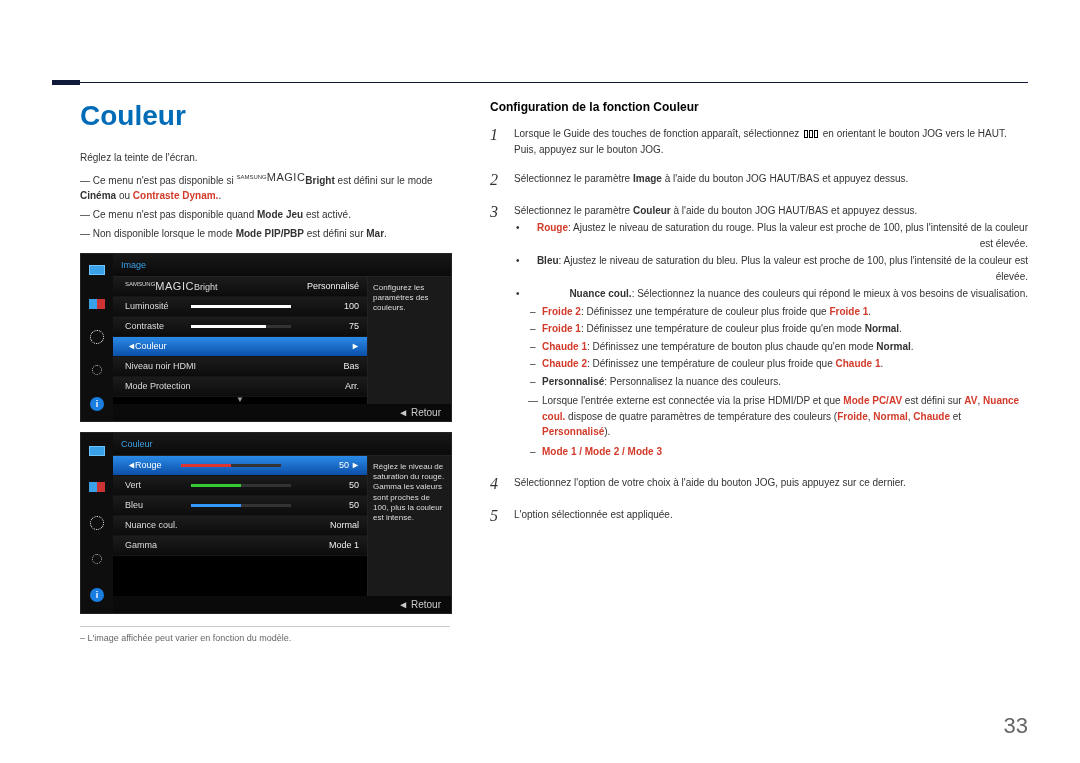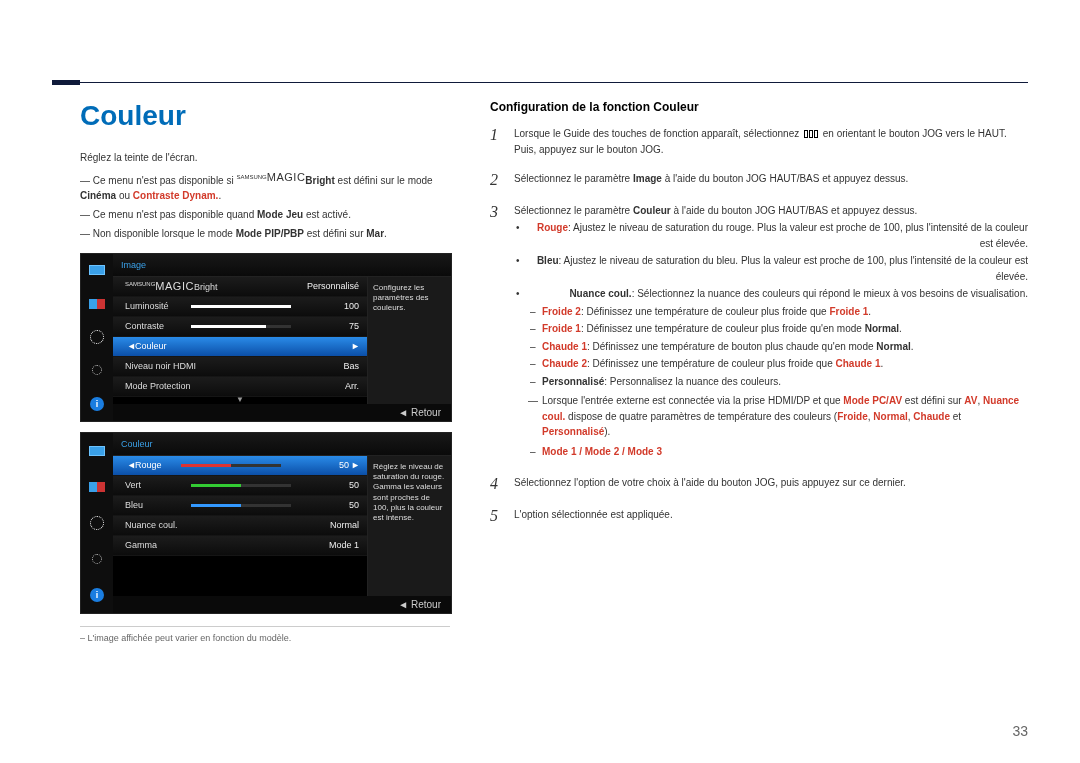--- a/index.html
+++ b/index.html
@@ -158,21 +158,21 @@
   .sub-li { margin: 2px 0 2px 0; padding-left: 14px; position:relative;text-align:right; }
   .sub-li::before { content:"•"; position:absolute; left:2px; }
   .sub-li2 { margin: 2px 0 2px 0; padding-left: 28px; position:relative; }
   .sub-li2::before { content:"‒"; position:absolute; left:16px; }
   .sub-note { margin: 4px 0 4px 14px; padding-left: 14px; position:relative; font-size:10px; }
   .sub-note::before { content:"―"; position:absolute; left:0; }
   .page-num {
     position: absolute;
     bottom: 24px;
     right: 52px;
-    font-size: 14px;
+    font-size: 22px;
     color: #666;
   }
 </style>
 </head>
 <body>
 
 <div class="top-rule"></div>
 
 <div class="content">
 

